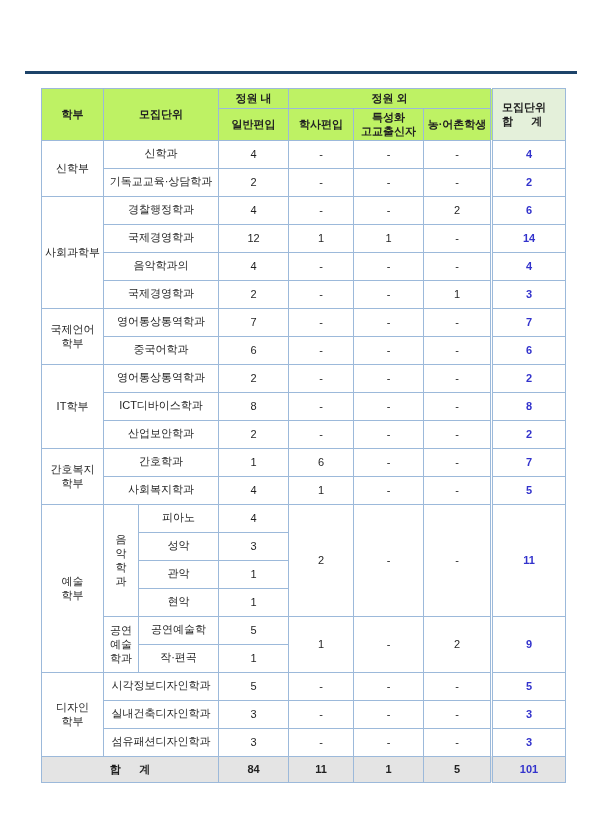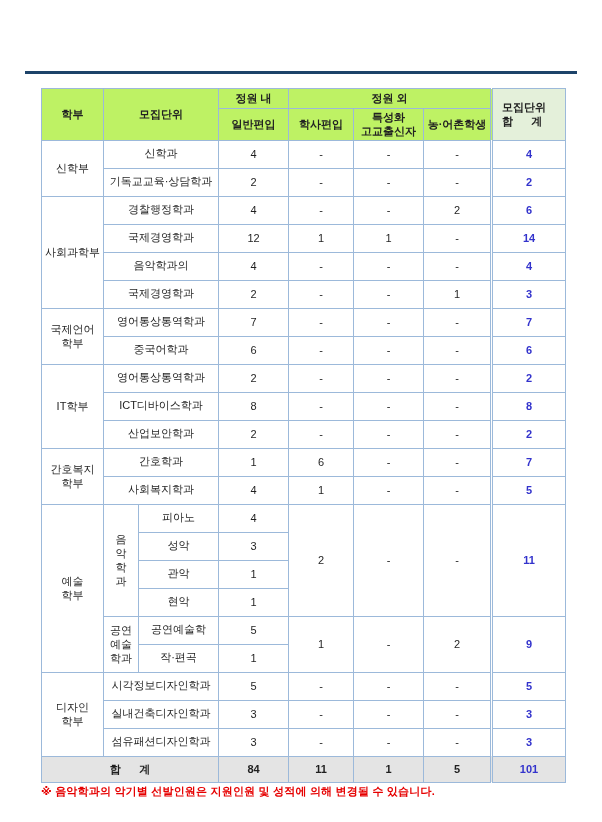--- a/index.html
+++ b/index.html
@@ -285,14 +285,13 @@
       <td colspan="3">합      계</td>
       <td>84</td>
       <td>11</td>
       <td>1</td>
       <td>5</td>
       <td class="blue lastcol">101</td>
     </tr>
   </tbody>
     </table>
 
-  <div class="note">※ 음악학과의 악기별 선발인원은 지원인원 및 성적에 의해 변경될 수 있습니다.</div>
 </div>
 
 </body></html>

